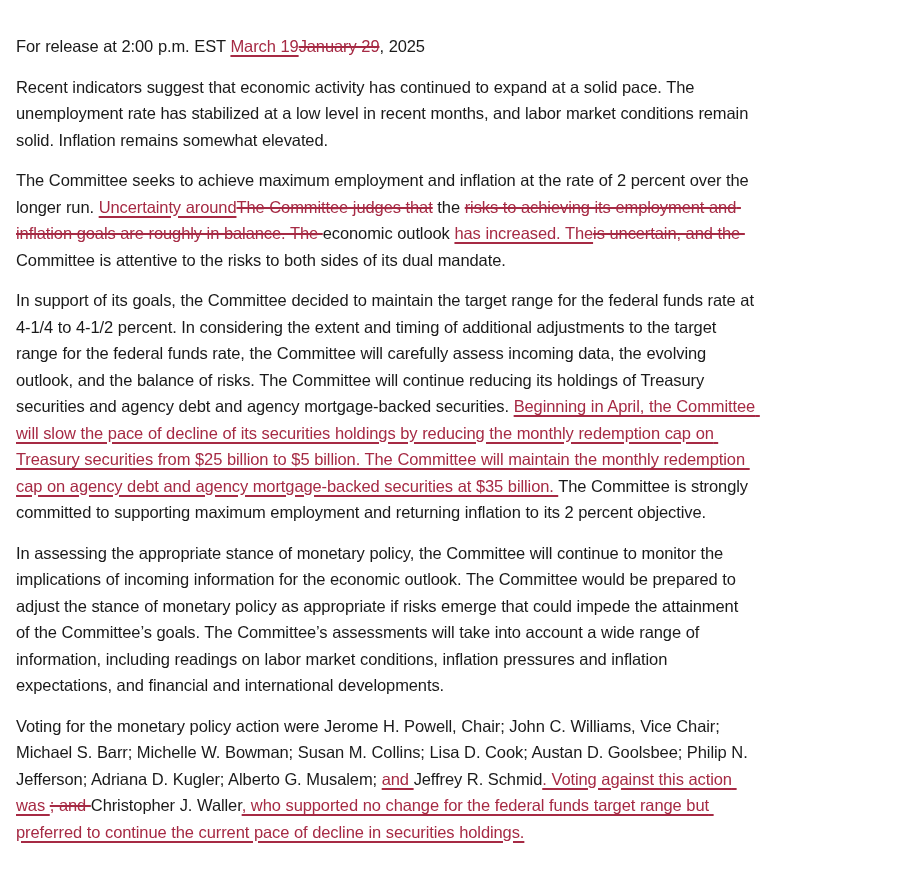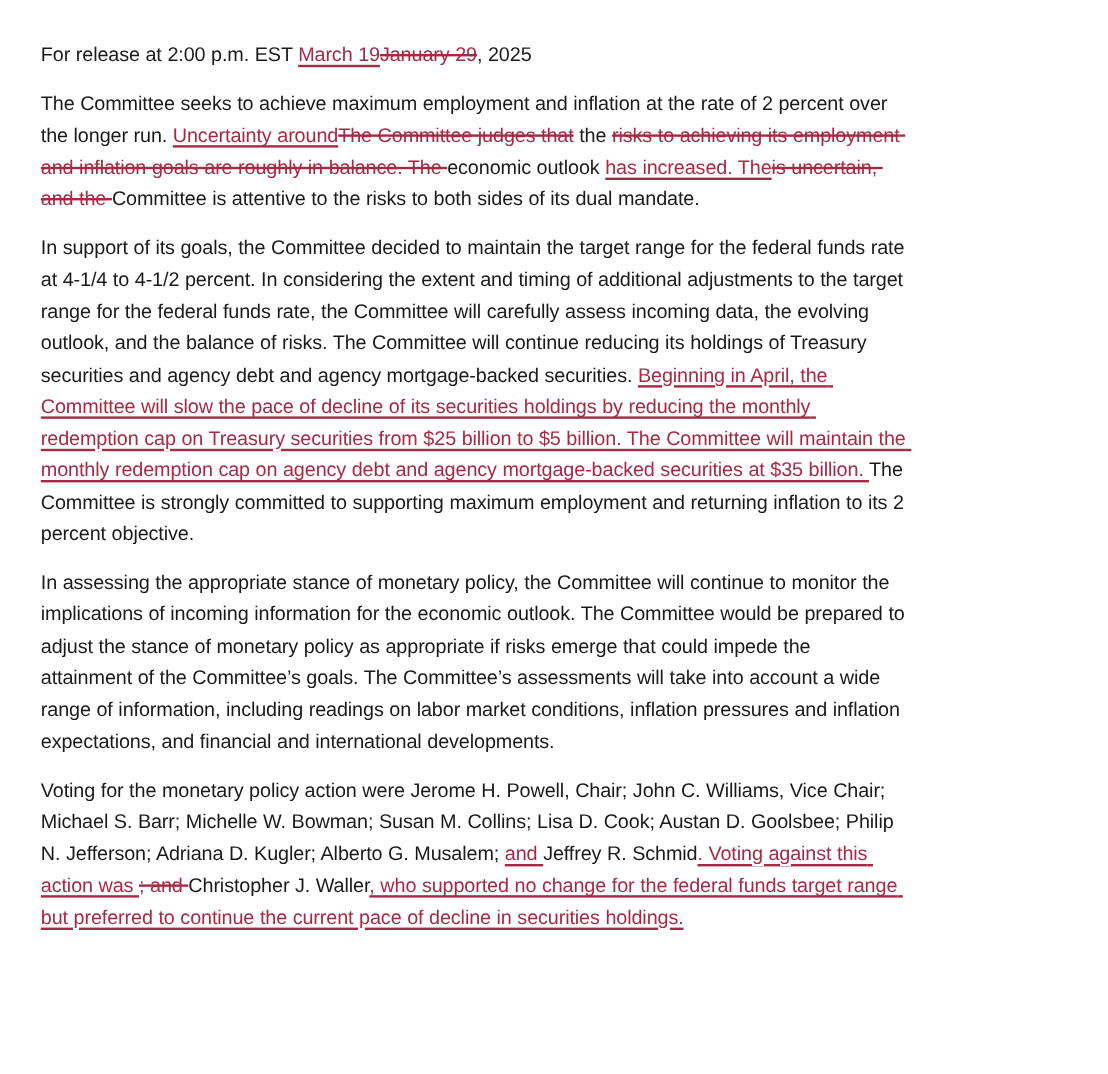--- a/index.html
+++ b/index.html
@@ -11,21 +11,21 @@
     width: 923px;
     height: 895px;
     overflow: hidden;
     font-family: "Liberation Sans", sans-serif;
     color: #1a1a1a;
   }
   .page {
     box-sizing: border-box;
     width: 786px;
     height: 895px;
-    padding: 33px 30px 20px 34px;
+    padding: 33px 30px 20px 16px;
     background: #ffffff;
   }
   .para {
     margin: 0 0 14px 0;
     font-size: 16.5px;
     line-height: 26.5px;
     max-width: 861px;
     letter-spacing: -0.1px;
     word-spacing: 0.2px;
   }
@@ -46,18 +46,19 @@
     text-decoration: line-through;
     text-decoration-thickness: 1.5px;
   }
 </style>
 </head>
 <body style="background: rgb(255, 255, 255); color: rgb(26, 26, 26);">
 
 <div class="page">
   <div>
       <p class="para"><span class="run run-normal">For release at 2:00 p.m. EST </span><span class="run run-inserted">March 19</span><span class="run run-deleted">January 29</span><span class="run run-normal">, 2025</span></p>
+      <p class="para"><span class="run run-normal">Recent indicators suggest that economic activity has continued to expand at a solid pace. The unemployment rate has stabilized at a low level in recent months, and labor market conditions remain solid. Inflation remains somewhat elevated.</span></p>
       <p class="para"><span class="run run-normal">The Committee seeks to achieve maximum employment and inflation at the rate of 2 percent over the longer run. </span><span class="run run-inserted">Uncertainty around</span><span class="run run-deleted">The Committee judges that</span><span class="run run-normal"> the </span><span class="run run-deleted">risks to achieving its employment and inflation goals are roughly in balance. The </span><span class="run run-normal">economic outlook </span><span class="run run-inserted">has increased. The</span><span class="run run-deleted">is uncertain, and the </span><span class="run run-normal">Committee is attentive to the risks to both sides of its dual mandate.</span></p>
       <p class="para"><span class="run run-normal">In support of its goals, the Committee decided to maintain the target range for the federal funds rate at 4-1/4 to 4-1/2 percent. In considering the extent and timing of additional adjustments to the target range for the federal funds rate, the Committee will carefully assess incoming data, the evolving outlook, and the balance of risks. The Committee will continue reducing its holdings of Treasury securities and agency debt and agency mortgage-backed securities. </span><span class="run run-inserted">Beginning in April, the Committee will slow the pace of decline of its securities holdings by reducing the monthly redemption cap on Treasury securities from $25 billion to $5 billion. The Committee will maintain the monthly redemption cap on agency debt and agency mortgage-backed securities at $35 billion. </span><span class="run run-normal">The Committee is strongly committed to supporting maximum employment and returning inflation to its 2 percent objective.</span></p>
       <p class="para"><span class="run run-normal">In assessing the appropriate stance of monetary policy, the Committee will continue to monitor the implications of incoming information for the economic outlook. The Committee would be prepared to adjust the stance of monetary policy as appropriate if risks emerge that could impede the attainment of the Committee’s goals. The Committee’s assessments will take into account a wide range of information, including readings on labor market conditions, inflation pressures and inflation expectations, and financial and international developments.</span></p>
       <p class="para"><span class="run run-normal">Voting for the monetary policy action were Jerome H. Powell, Chair; John C. Williams, Vice Chair; Michael S. Barr; Michelle W. Bowman; Susan M. Collins; Lisa D. Cook; Austan D. Goolsbee; Philip N. Jefferson; Adriana D. Kugler; Alberto G. Musalem; </span><span class="run run-inserted">and </span><span class="run run-normal">Jeffrey R. Schmid</span><span class="run run-inserted">. Voting against this action was </span><span class="run run-deleted">; and </span><span class="run run-normal">Christopher J. Waller</span><span class="run run-inserted">, who supported no change for the federal funds target range but preferred to continue the current pace of decline in securities holdings.</span></p>
     </div>
 </div>
 
 </body></html>

